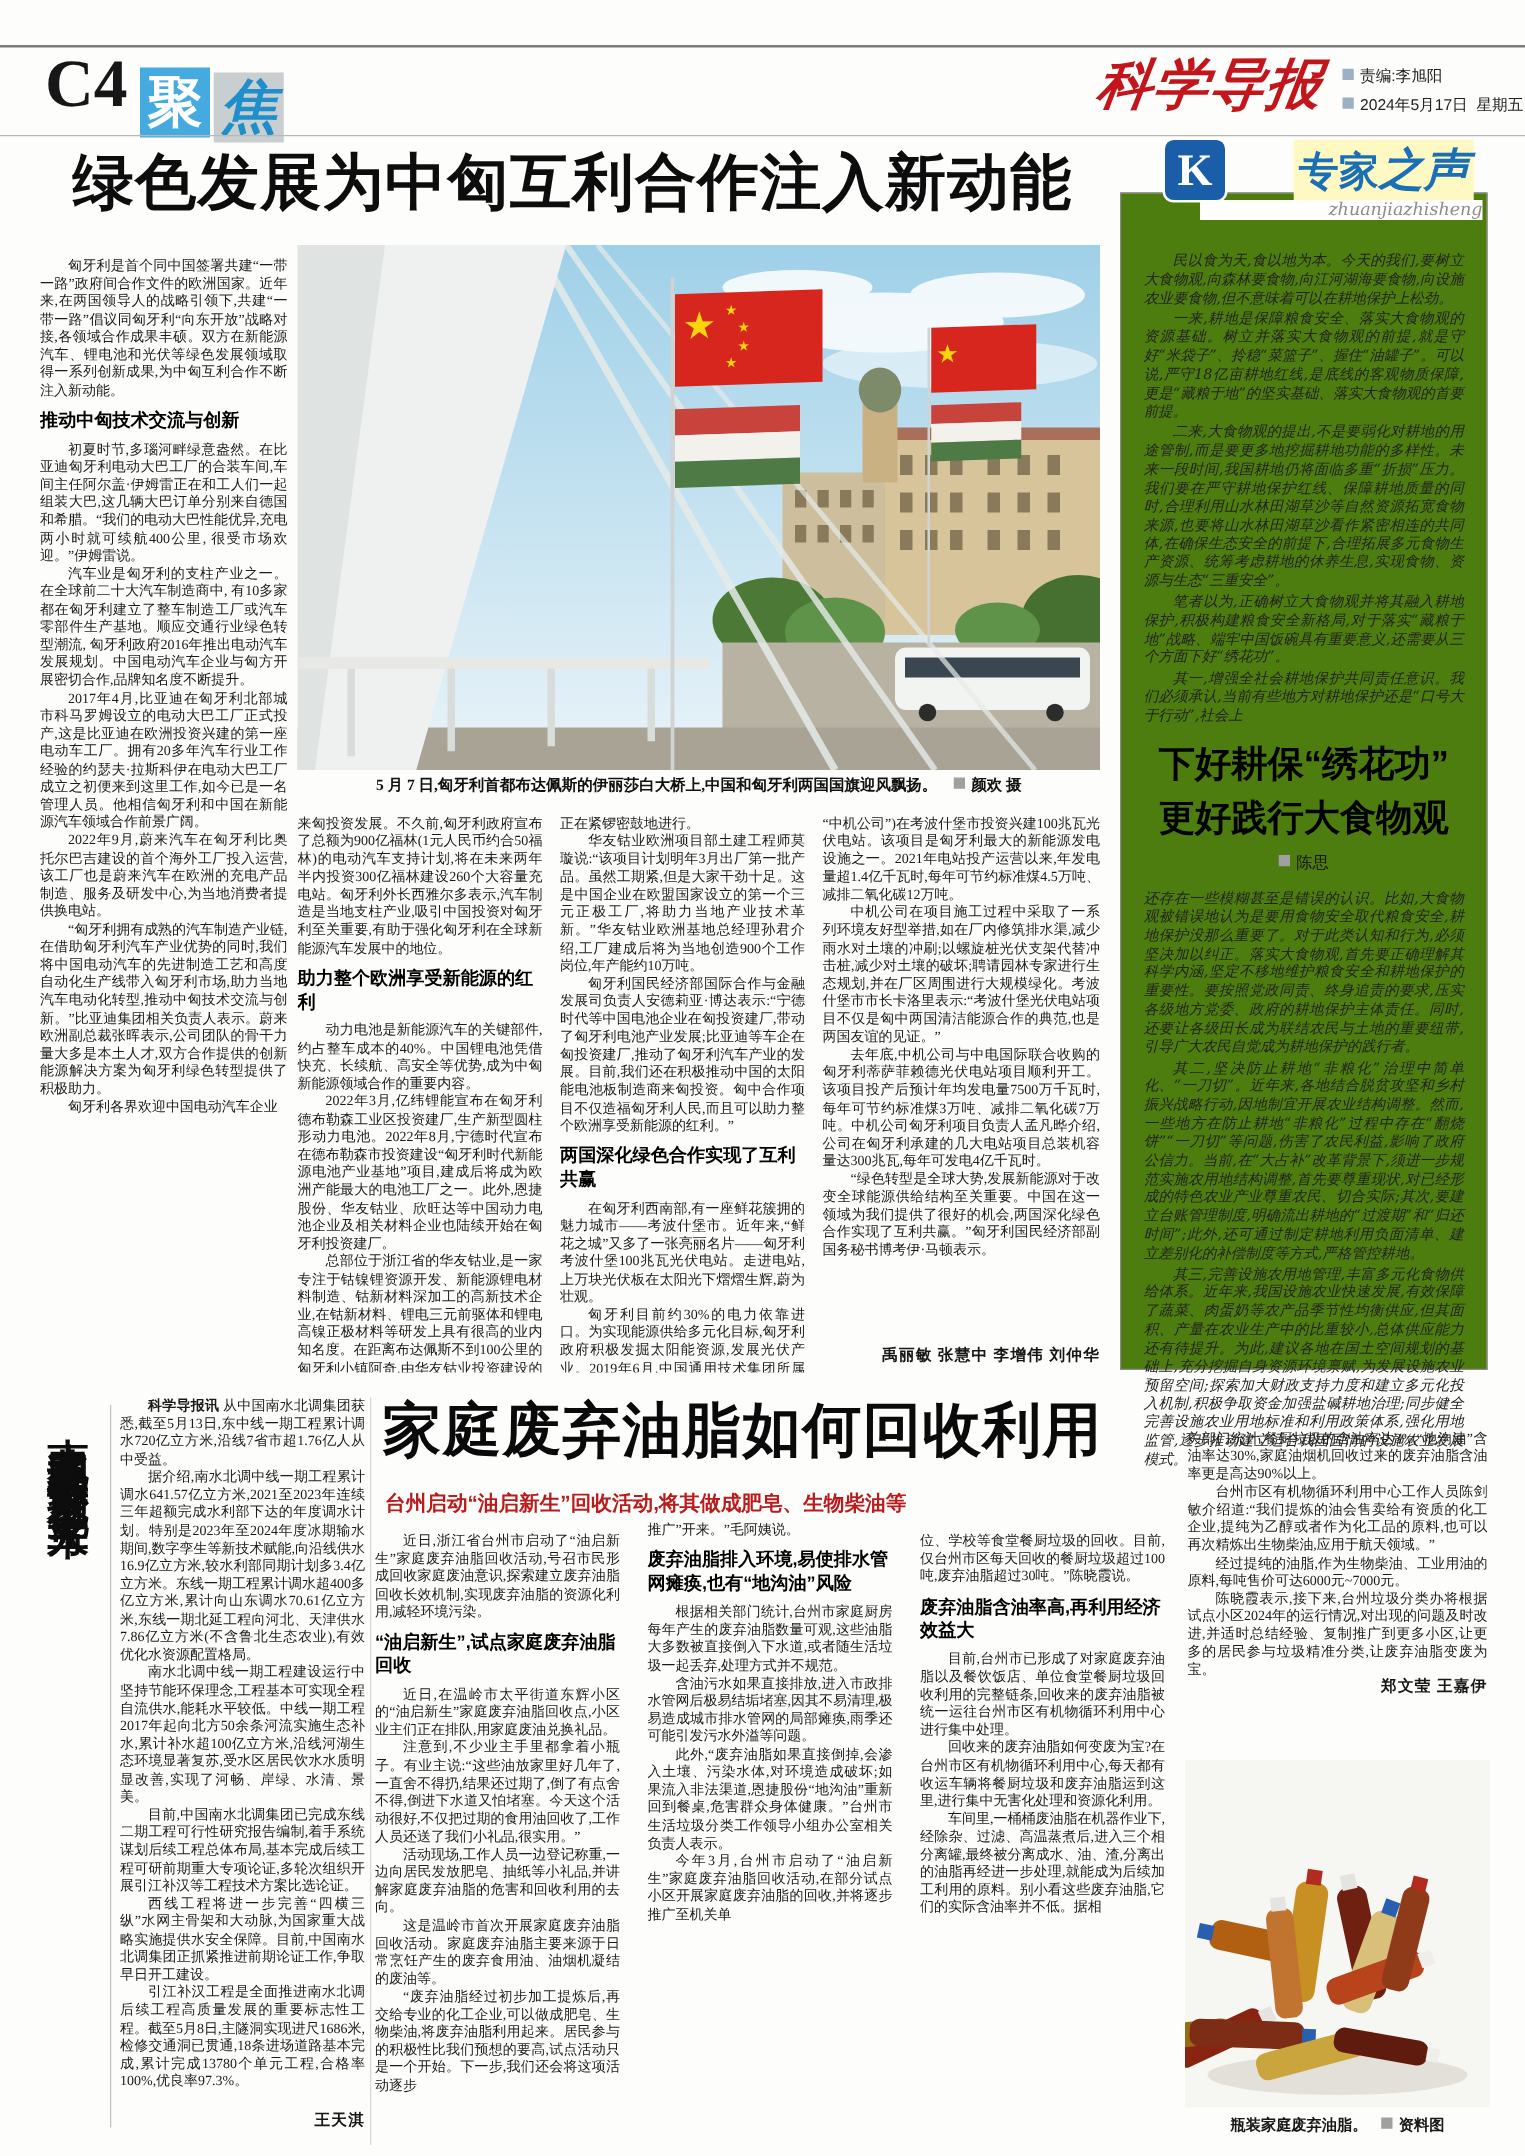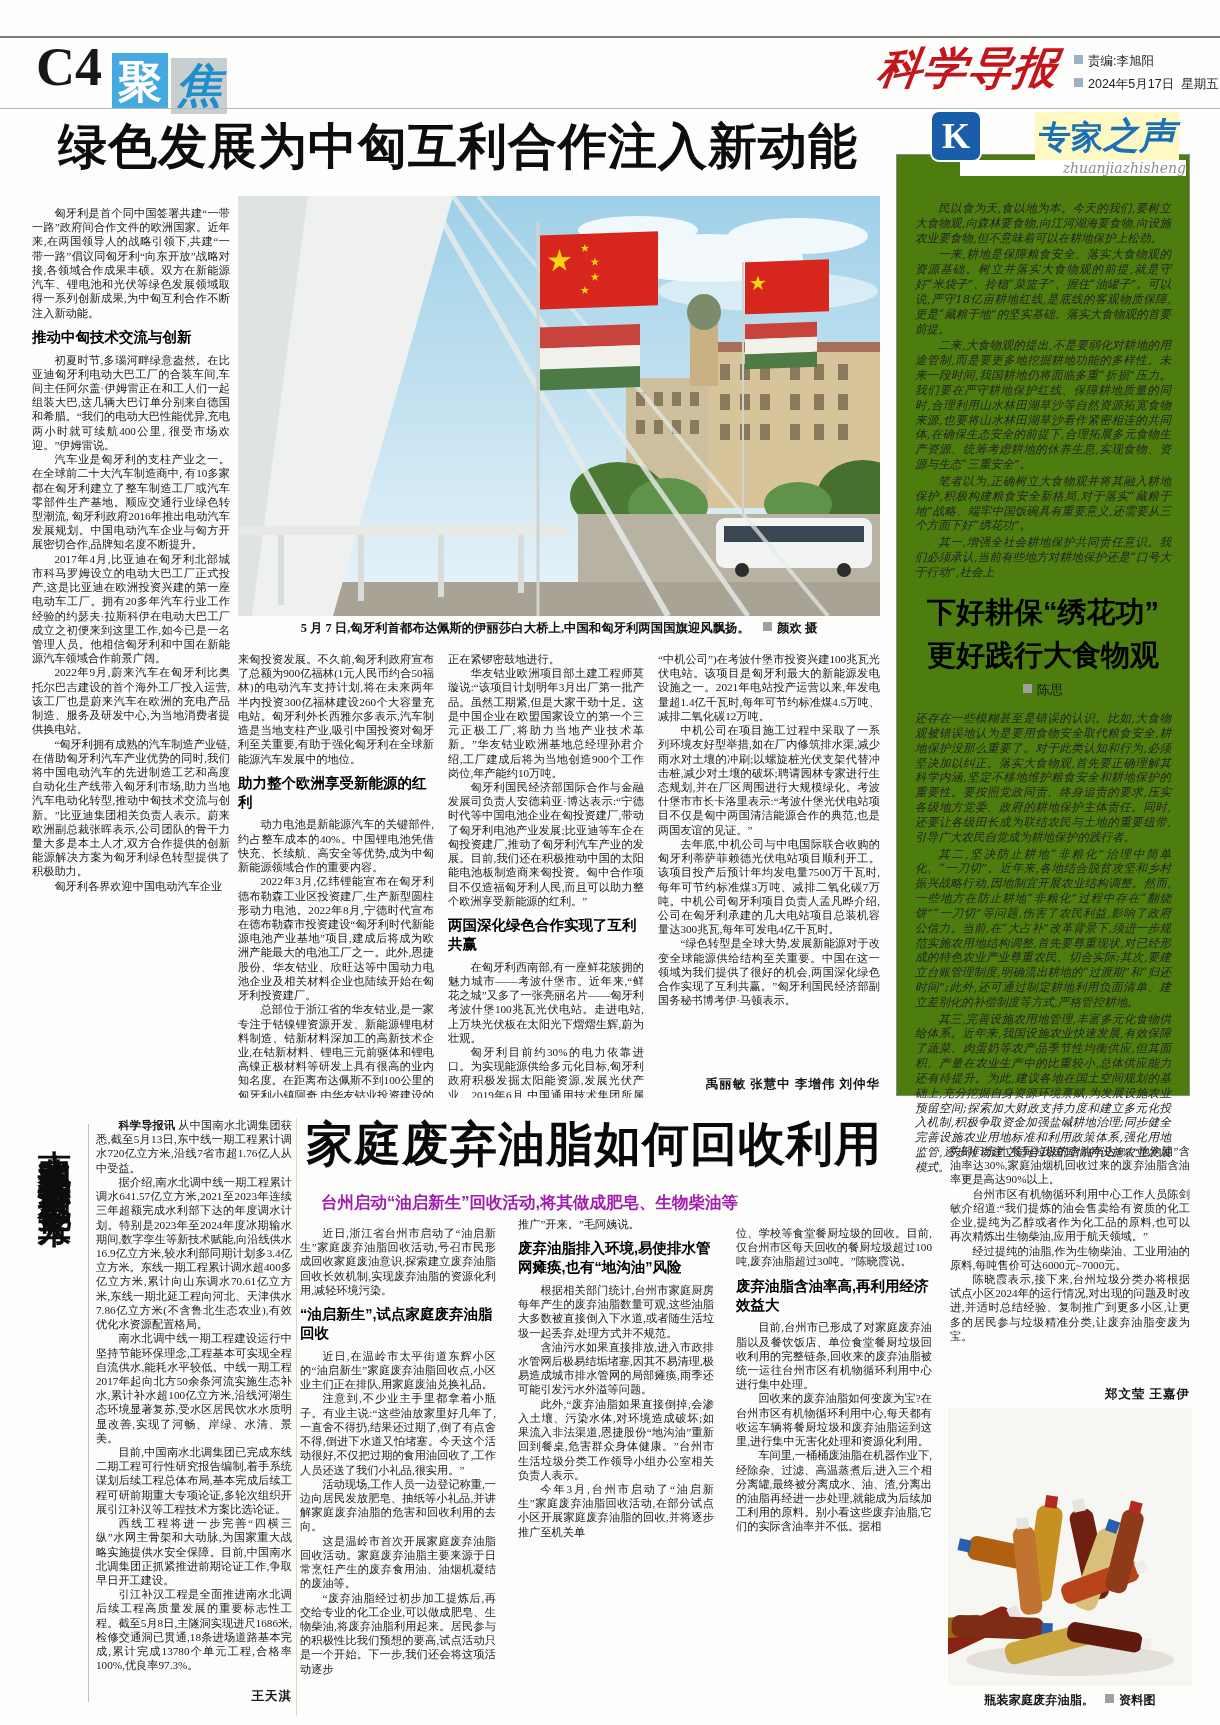--- a/index.html
+++ b/index.html
@@ -60,22 +60,22 @@
   
   .vtitle{left:32px;top:1124px;height:590px;writing-mode:vertical-rl;text-orientation:upright;
         font-weight:900;font-size:33px;letter-spacing:4px;line-height:1.35;color:#0d0d0d;
         font-family:"Liberation Sans","DejaVu Sans",sans-serif;}
   .vdiv{left:88px;top:1124px;width:1px;height:578px;background:#c2c2c2;}
   .vdiv2{left:296px;top:1118px;width:1px;height:598px;background:#d6d6d2;}
 
   
   .headline-oil{left:306px;top:1116px;width:600px;font-weight:900;font-size:47px;letter-spacing:1px;
         line-height:1.2;color:#0a0a0a;}
-  .subtitle-oil{left:308px;top:1192px;width:560px;font-weight:700;font-size:16.5px;color:#a21caf;
-        font-family:"Liberation Sans","DejaVu Sans",sans-serif;margin-left:13px;}
+  .subtitle-oil{left:308px;top:1192px;width:560px;font-weight:700;font-size:16.5px;color:#b91c1c;
+        font-family:"Liberation Sans","DejaVu Sans",sans-serif;}
   .cap-oil{left:948px;top:1692px;width:244px;font-size:12.2px;font-weight:600;text-align:center;}
 </style>
 </head>
 <body>
 
 <div class="page">
 
   <div class="abs rule-top"></div>
   <div class="abs pageno">C4</div>
   <div class="abs sec">
@@ -296,21 +296,21 @@
       <p class="para">目前,台州市已形成了对家庭废弃油脂以及餐饮饭店、单位食堂餐厨垃圾回收利用的完整链条,回收来的废弃油脂被统一运往台州市区有机物循环利用中心进行集中处理。</p>
       <p class="para">回收来的废弃油脂如何变废为宝?在台州市区有机物循环利用中心,每天都有收运车辆将餐厨垃圾和废弃油脂运到这里,进行集中无害化处理和资源化利用。</p>
       <p class="para">车间里,一桶桶废油脂在机器作业下,经除杂、过滤、高温蒸煮后,进入三个相分离罐,最终被分离成水、油、渣,分离出的油脂再经进一步处理,就能成为后续加工利用的原料。别小看这些废弃油脂,它们的实际含油率并不低。据相</p>
     </div>
   <div class="col" style="left:950px;top:1144px;width:240px;height:242px;">
       <p class="para cont">关部门统计,餐厨垃圾的含油率达3%,“地沟油”含油率达30%,家庭油烟机回收过来的废弃油脂含油率更是高达90%以上。</p>
       <p class="para">台州市区有机物循环利用中心工作人员陈剑敏介绍道:“我们提炼的油会售卖给有资质的化工企业,提纯为乙醇或者作为化工品的原料,也可以再次精炼出生物柴油,应用于航天领域。”</p>
       <p class="para">经过提纯的油脂,作为生物柴油、工业用油的原料,每吨售价可达6000元~7000元。</p>
       <p class="para">陈晓霞表示,接下来,台州垃圾分类办将根据试点小区2024年的运行情况,对出现的问题及时改进,并适时总结经验、复制推广到更多小区,让更多的居民参与垃圾精准分类,让废弃油脂变废为宝。</p>
     </div>
-  <div class="abs byline" style="left:950px;top:1386px;width:240px;">郑文莹  王嘉伊</div>
+  <div class="abs byline" style="left:950px;top:1341px;width:240px;">郑文莹  王嘉伊</div>
 
   <svg class="abs photo" style="left:948px;top:1408px;" width="244" height="278" viewBox="0 0 244 278" aria-hidden="true">
     <rect width="244" height="278" fill="#f6f6f2"></rect>
     <ellipse cx="122" cy="252" rx="104" ry="16" fill="#e2e0d8"></ellipse>
     <g>
       <g transform="translate(18,150) rotate(-78)">
           <rect width="24" height="86" rx="8" fill="#b06010"></rect>
           <rect x="6" y="-10" width="12" height="12" fill="#2a5fb0"></rect>
         </g>
       <g transform="translate(58,196) rotate(65)">

